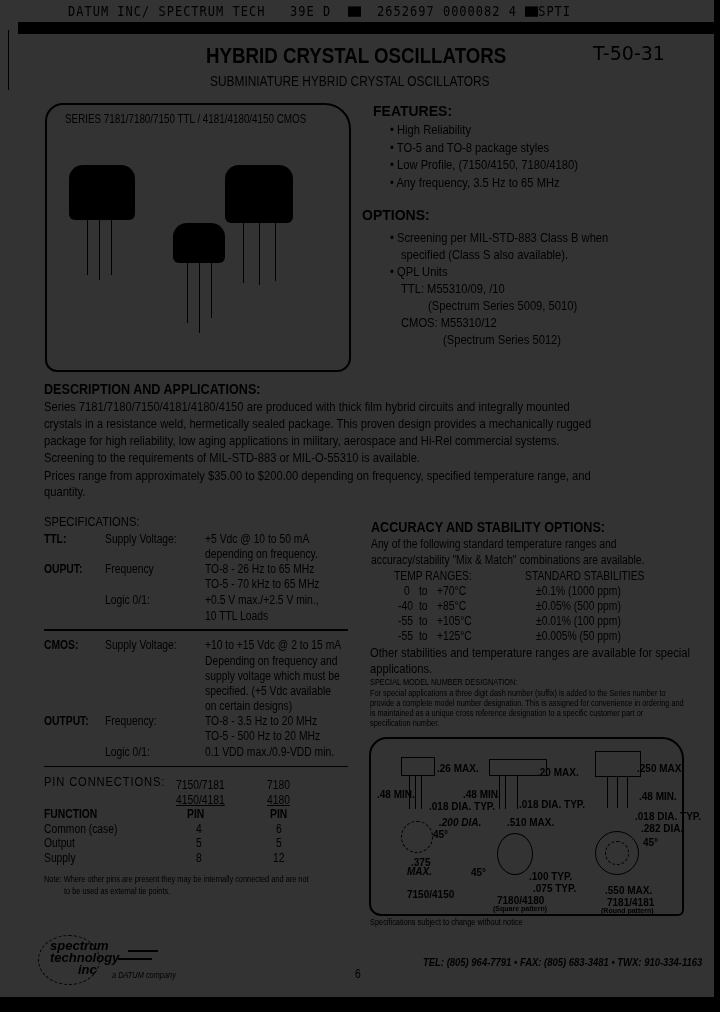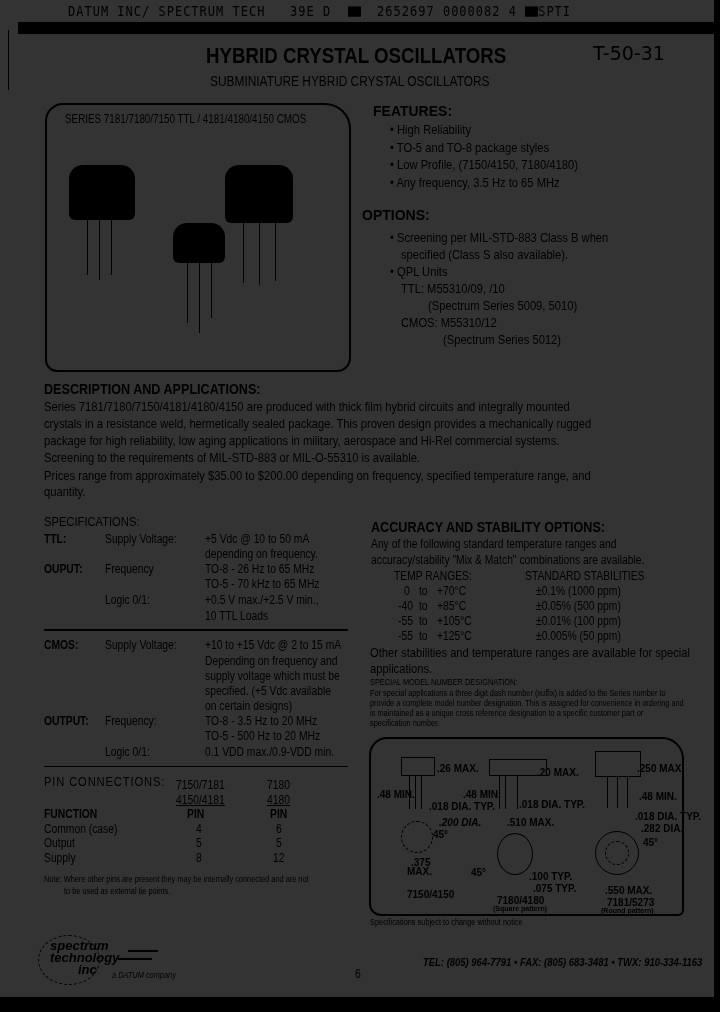--- a/index.html
+++ b/index.html
@@ -174,21 +174,21 @@
     <div class="lead" style="left:38px;top:36px;height:34px;"></div>
     <div class="lead" style="left:44px;top:36px;height:34px;"></div>
     <div class="lead" style="left:50px;top:36px;height:34px;"></div>
     <div class="d-lab" style="left:66px;top:24px;">.26 MAX.</div>
     <div class="d-lab" style="left:6px;top:50px;">.48 MIN.</div>
     <div class="d-lab" style="left:58px;top:62px;">.018 DIA. TYP.</div>
     <div class="d-lab" style="left:68px;top:78px;font-style:italic;">.200 DIA.</div>
     <div class="d-lab" style="left:62px;top:90px;">45°</div>
     <div class="circ" style="left:30px;top:82px;width:30px;height:30px;"></div>
     <div class="d-lab" style="left:40px;top:118px;">.375</div>
-    <div class="d-lab" style="left:36px;top:127px;">MAX.</div>
+    <div class="d-lab" style="left:36px;top:127px;font-style:italic;">MAX.</div>
     <div class="d-lab" style="left:36px;top:150px;">7150/4150</div>
 
     <div class="body-r" style="left:118px;top:20px;width:56px;height:15px;"></div>
     <div class="lead" style="left:128px;top:36px;height:34px;"></div>
     <div class="lead" style="left:134px;top:36px;height:34px;"></div>
     <div class="lead" style="left:146px;top:36px;height:34px;"></div>
     <div class="d-lab" style="left:166px;top:28px;">.20 MAX.</div>
     <div class="d-lab" style="left:92px;top:50px;">.48 MIN.</div>
     <div class="d-lab" style="left:148px;top:60px;">.018 DIA. TYP.</div>
     <div class="d-lab" style="left:130px;top:78px;margin-left:6px;">.510 MAX.</div>
@@ -204,21 +204,21 @@
     <div class="lead" style="left:246px;top:37px;height:32px;"></div>
     <div class="lead" style="left:256px;top:37px;height:32px;"></div>
     <div class="d-lab" style="left:266px;top:24px;">.250 MAX.</div>
     <div class="d-lab" style="left:268px;top:52px;">.48 MIN.</div>
     <div class="d-lab" style="left:264px;top:72px;">.018 DIA. TYP.</div>
     <div class="d-lab" style="left:270px;top:84px;">.282 DIA.</div>
     <div class="d-lab" style="left:272px;top:98px;">45°</div>
     <div class="circ" style="left:224px;top:92px;width:42px;height:42px;border-style:solid;"></div>
     <div class="circ" style="left:234px;top:102px;width:22px;height:22px;"></div>
     <div class="d-lab" style="left:234px;top:146px;">.550 MAX.</div>
-    <div class="d-lab" style="left:236px;top:158px;">7181/5273</div>
+    <div class="d-lab" style="left:236px;top:158px;">7181/4181</div>
     <div class="d-lab" style="left:230px;top:168px;font-size:7px;">(Round pattern)</div>
   </div>
   <div class="abs tiny" style="left:370px;top:917px;">Specifications subject to change without notice</div>
 
   <div class="abs" style="left:38px;top:935px;width:60px;height:48px;border:1px dashed #000;border-radius:50%;"></div>
   <div class="abs" style="left:50px;top:940px;font-size:13px;font-weight:bold;font-style:italic;line-height:12px;">
     <div>spectrum</div>
     <div>technology</div>
     <div style="padding-left:28px;">inc</div>
   </div>

